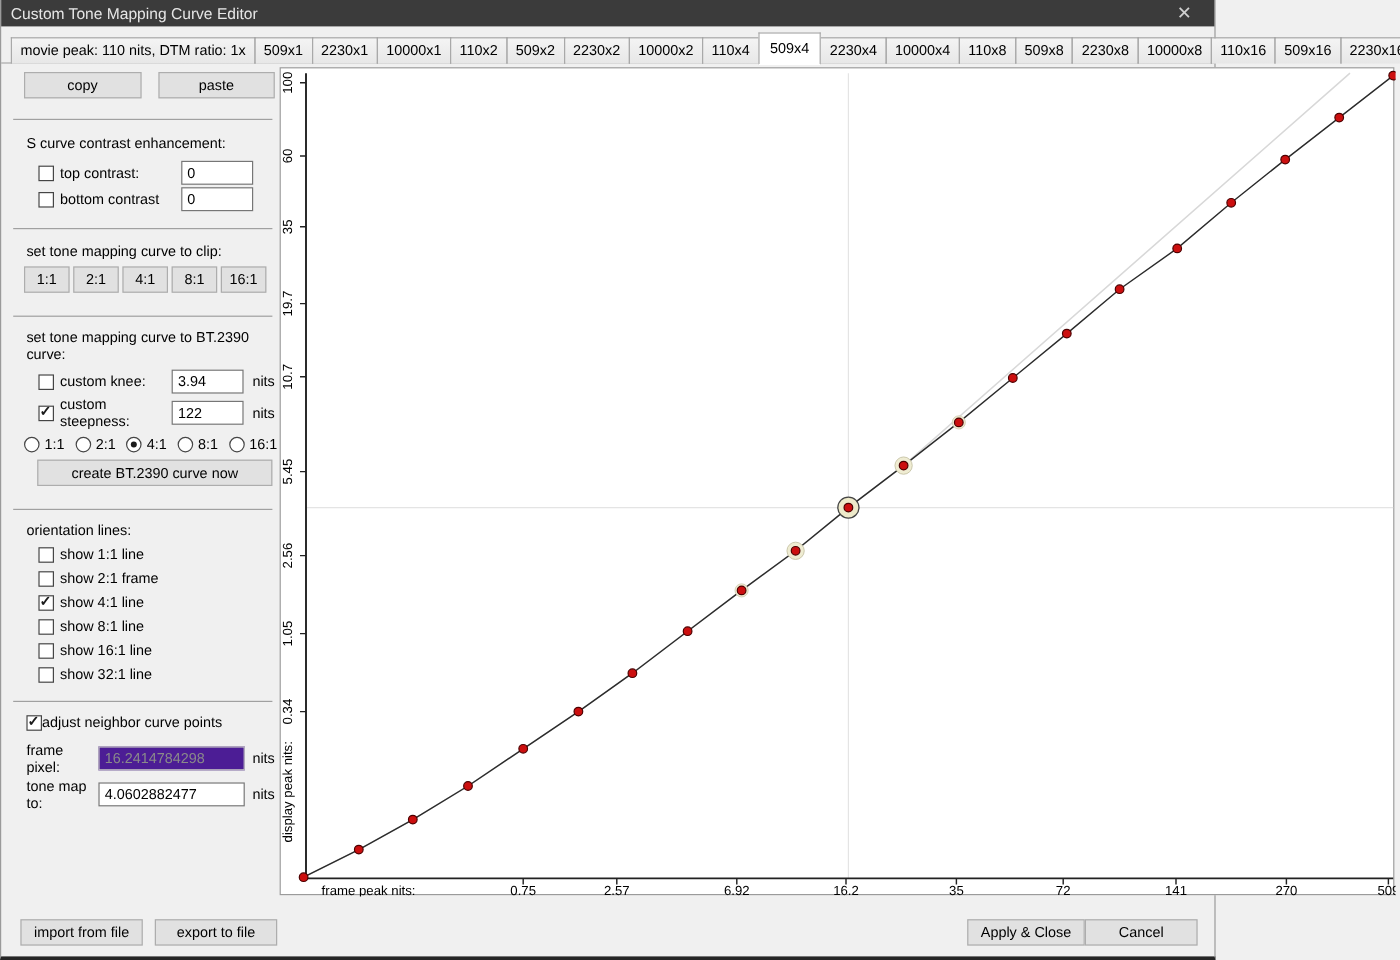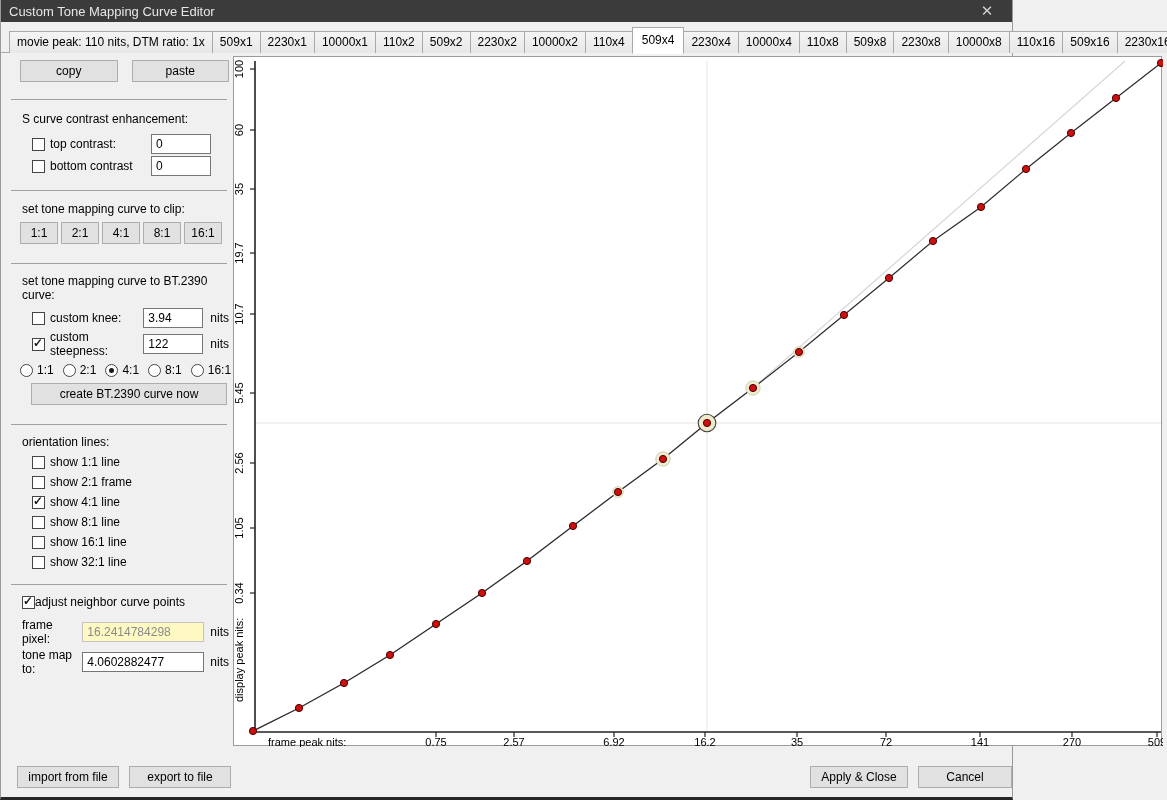--- a/index.html
+++ b/index.html
@@ -27,33 +27,33 @@
   .copypaste .btn { flex:1; }
   .sep { height:1px; background:#a0a0a0; margin:0 2px; }
   .heading { padding-left:13px; }
   .cbrow { padding-left:23px; gap:5px; }
   .cb { width:13px; height:13px; border:1px solid #454545; background:#fff; position:relative; flex:none; display:inline-block; }
   .cb.checked::after { content:"✓"; position:absolute; left:0; top:-3px; font-size:12px; font-weight:bold; color:#1a1a1a; }
   .radio { width:13px; height:13px; border:1px solid #454545; border-radius:50%; background:#fff; position:relative; flex:none; display:inline-block; }
   .radio.checked::after { content:""; position:absolute; left:3px; top:3px; width:5px; height:5px; border-radius:50%; background:#1a1a1a; }
   input[type=text] { border:1px solid #767676; background:#fff; font-family:inherit; font-size:12px;
                      height:20px; padding:1px 4px; }
-  input.disabled { background:#fef9c3; color:#8a8a8a; border-color:#c3c3c3;margin-left:20px; }
+  input.disabled { background:#4c1d95; color:#8a8a8a; border-color:#c3c3c3;margin-left:20px; }
   .clipbtns { padding-left:11px; gap:3px; display:flex; }
   .clipbtns .btn { width:38px; }
   .ratios { padding-left:11px; gap:2px; display:flex; align-items:center; }
   .ratios .rlabel { margin-right:7px; margin-left:2px; }
   .fieldrow { padding-left:13px; gap:4px; }
   .nits { margin-left:2px; }
   
   .chartpanel { position:absolute; left:232px; top:56px; width:929px; height:690px; background:#fff;
                 border:1px solid #9b9b9b; }
   
   .footer-left { position:absolute; left:16px; top:766px; display:flex; gap:10px; }
-  .footer-right { position:absolute; right:0; top:766px; display:flex; gap:10px; }
+  .footer-right { position:absolute; right:14px; top:766px; display:flex; }
   .footer-left .btn, .footer-right .btn { min-width:94px; }
   .btn.wide { min-width:102px; }
 </style>
 </head>
 <body>
 
 <div class="window">
 
   <div class="titlebar">
     <span>Custom Tone Mapping Curve Editor</span>

